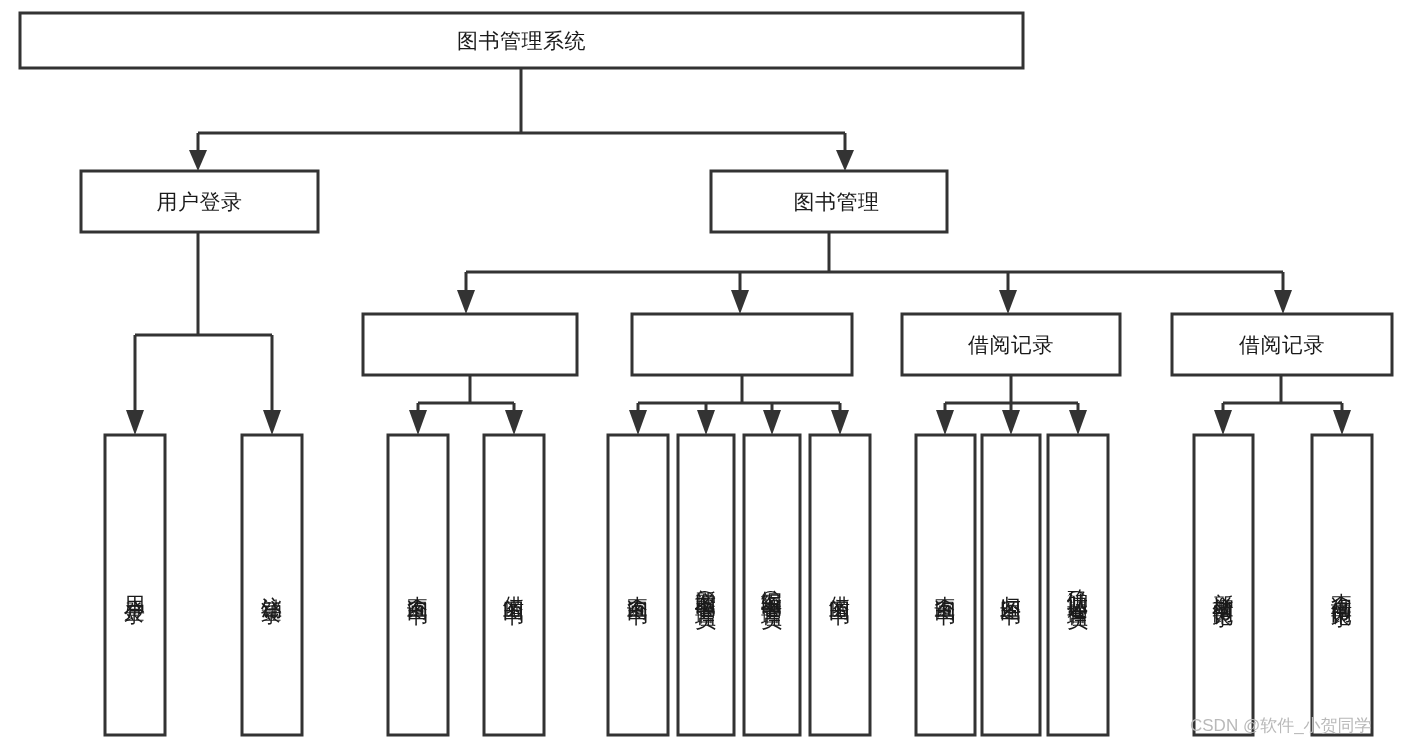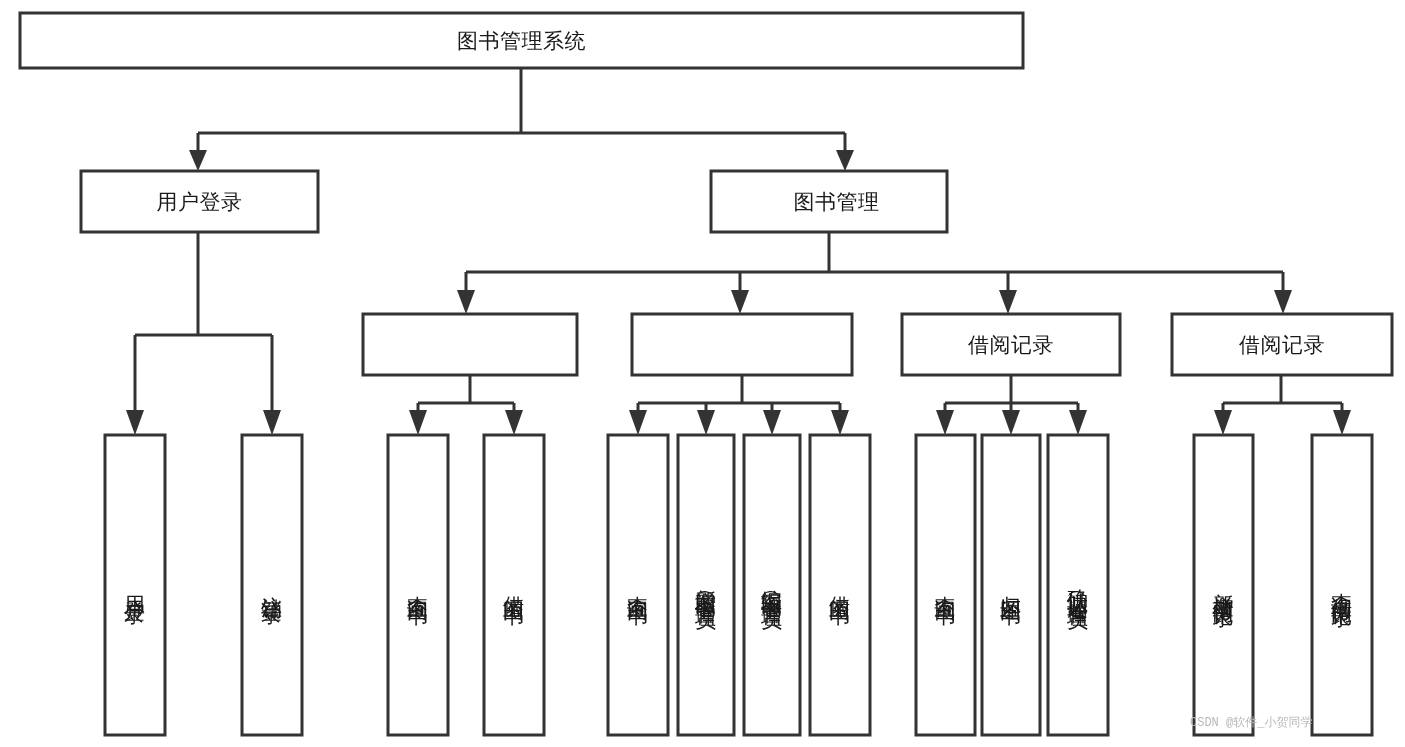--- a/index.html
+++ b/index.html
@@ -61,23 +61,23 @@
     font-size: 21px;
     writing-mode: vertical-rl;
     text-orientation: upright;
     letter-spacing: 3px;
     line-height: 1;
     font-family: "Liberation Sans", "DejaVu Sans", sans-serif;
   }
   .watermark {
     position: absolute;
     color: #b9b9b9;
-    font-size: 12px;
+    font-size: 17px;
     white-space: nowrap;
-    font-family: Liberation Mono, monospace;
+    font-family: Liberation Sans, sans-serif;
   }
 </style>
 </head>
 <body>
 
 <div id="diagram-root">
 
   <svg class="diagram-canvas" viewBox="0 0 1405 747" xmlns="http://www.w3.org/2000/svg">
 
     <g>

